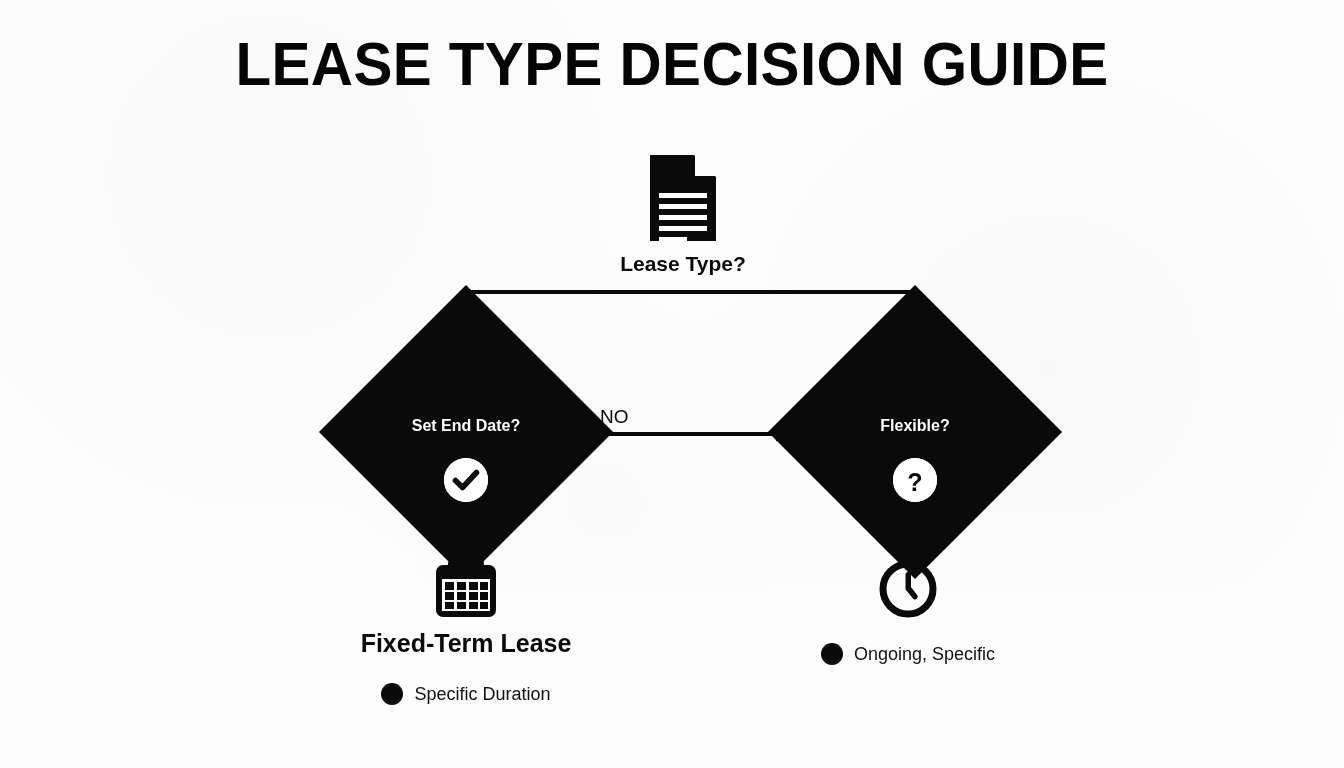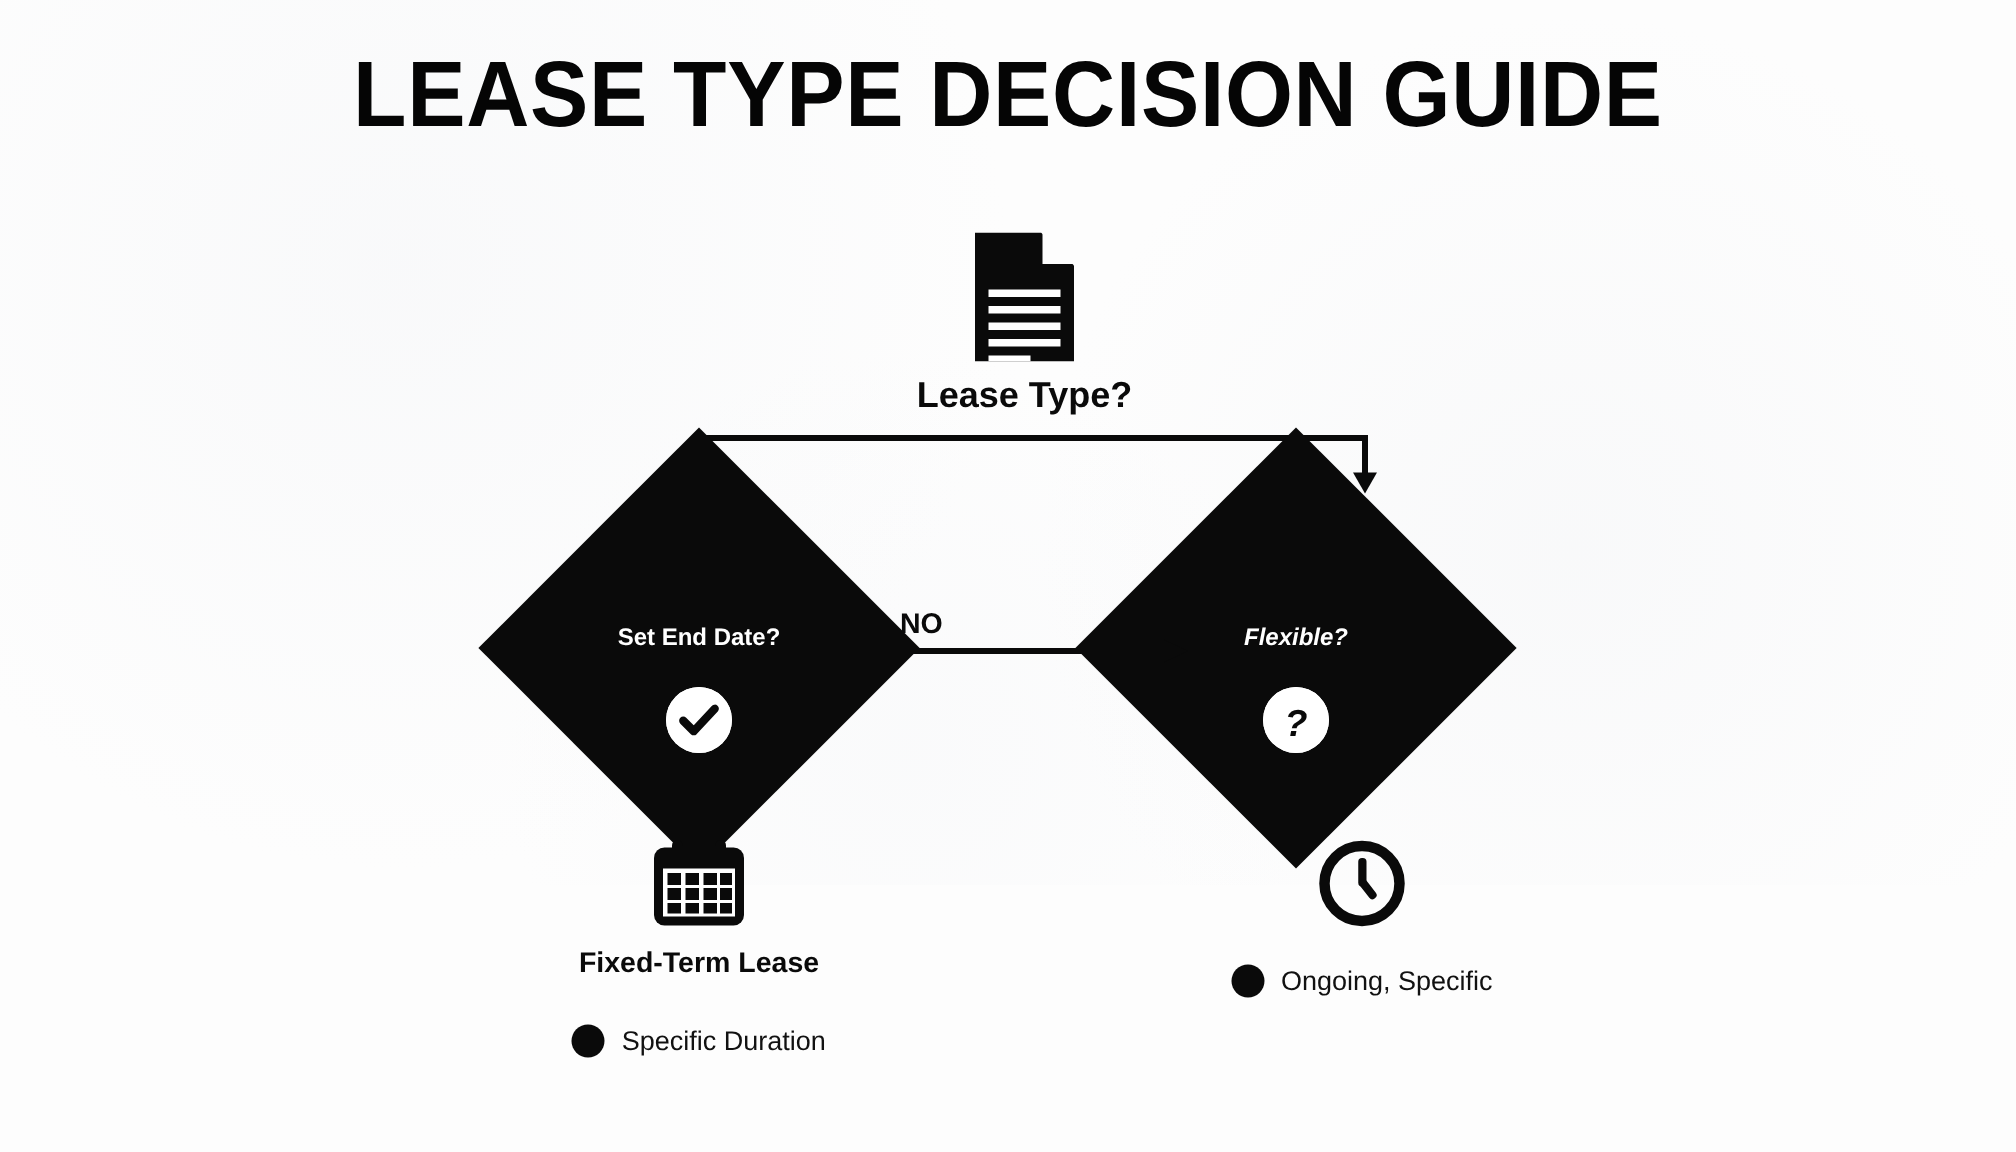--- a/index.html
+++ b/index.html
@@ -53,21 +53,21 @@
     height: 86px;
   }
   .doc-icon svg { display: block; width: 66px; height: 86px; }
 
   .root-label {
     position: absolute;
     top: 251px;
     left: 483px;
     width: 400px;
     text-align: center;
-    font-size: 24px;
+    font-size: 21px;
     line-height: 26px;
     font-weight: 700;
     color: #0a0a0a;
   }
 
   
   .connector-split {
     position: absolute;
     left: 455px;
     top: 285px;
@@ -109,60 +109,60 @@
     top: 130px;
     width: 44px;
     height: 44px;
     border-radius: 50%;
     background: #ffffff;
     z-index: 2;
   }
   .badge svg { display: block; width: 44px; height: 44px; }
 
   #diamond-left  { left: 362px; top: 328px; }
-  #diamond-right { left: 760px; top: 328px; font-style: italic; }
+  #diamond-right { left: 811px; top: 328px; }
 
   
   .no-arrow {
     position: absolute;
     left: 588px;
     top: 425px;
     width: 208px;
     height: 18px;
   }
   .no-arrow svg { display: block; width: 208px; height: 18px; }
 
   .no-label {
     position: absolute;
     left: 600px;
     top: 406px;
     font-size: 19px;
     line-height: 22px;
-    font-weight: 700;
+    font-weight: 400;
     color: #0a0a0a;
   }
 
   
   .outcome {
     position: absolute;
     width: 420px;
     text-align: center;
   }
   #outcome-left  { left: 256px; top: 560px; }
   #outcome-right { left: 698px; top: 560px; }
 
   .outcome-icon {
     width: 64px;
     height: 58px;
     margin: 0 auto 10px auto;
   }
   .outcome-icon svg { display: block; width: 64px; height: 58px; }
 
   .outcome-title {
-    font-size: 19px;
+    font-size: 25px;
     line-height: 30px;
     font-weight: 700;
     color: #0a0a0a;
     white-space: nowrap;
   }
   .outcome-sub {
     margin-top: 25px;
     display: flex;
     align-items: center;
     justify-content: center;

